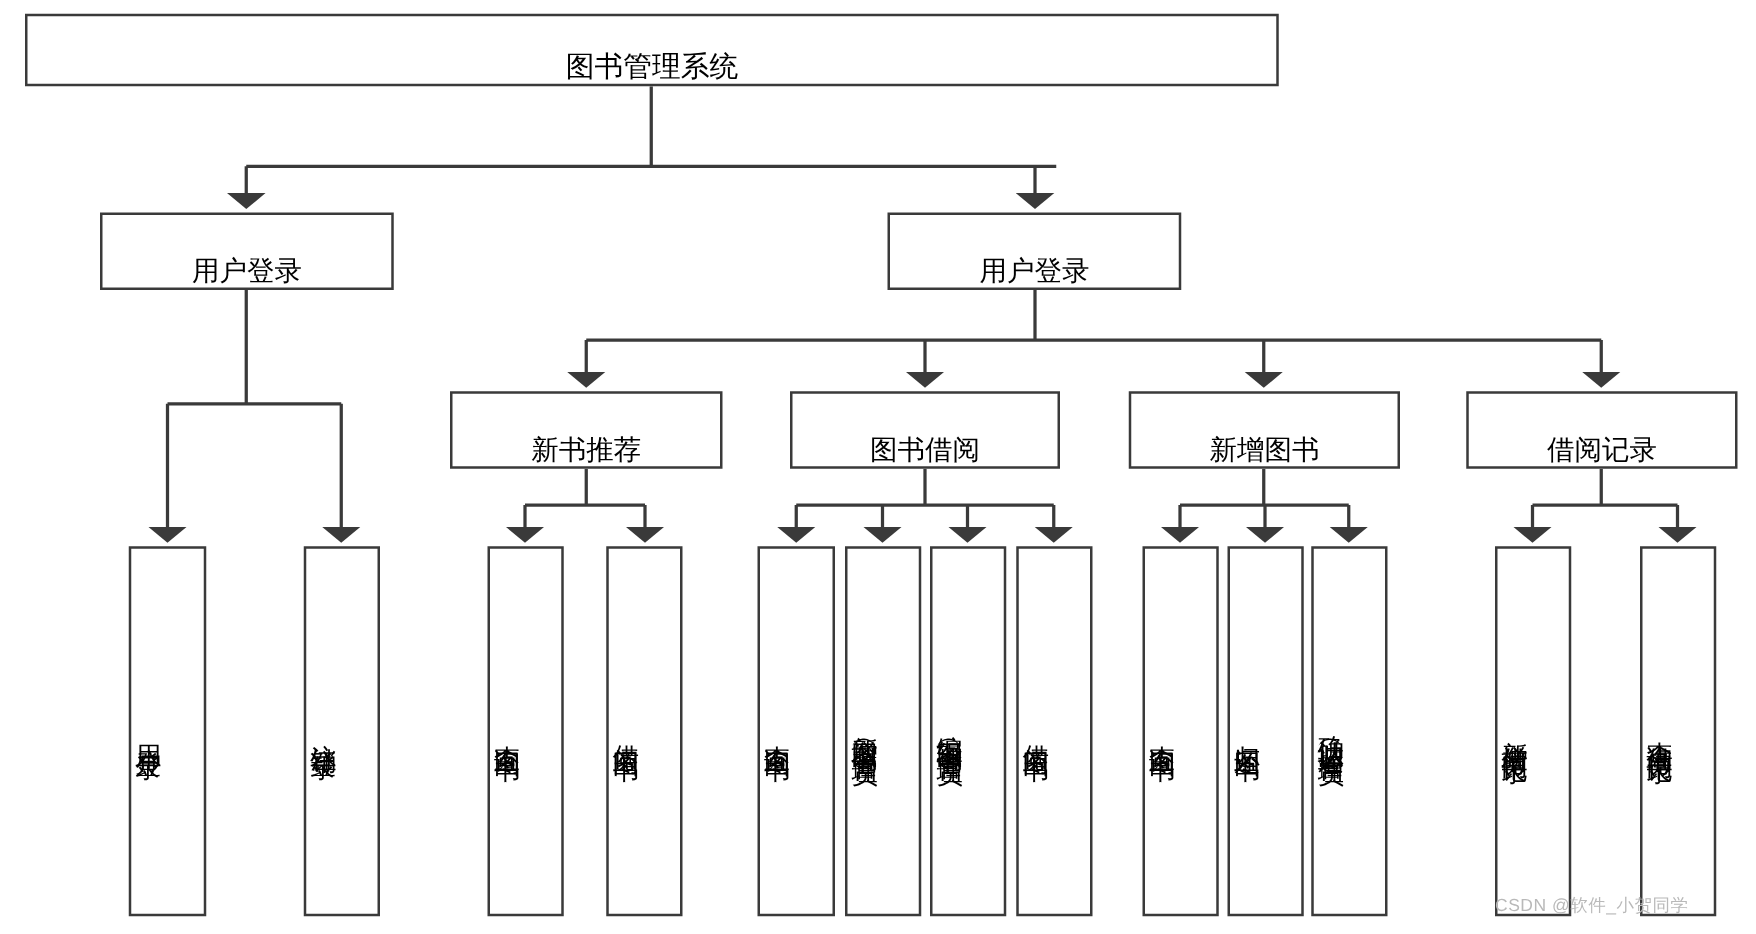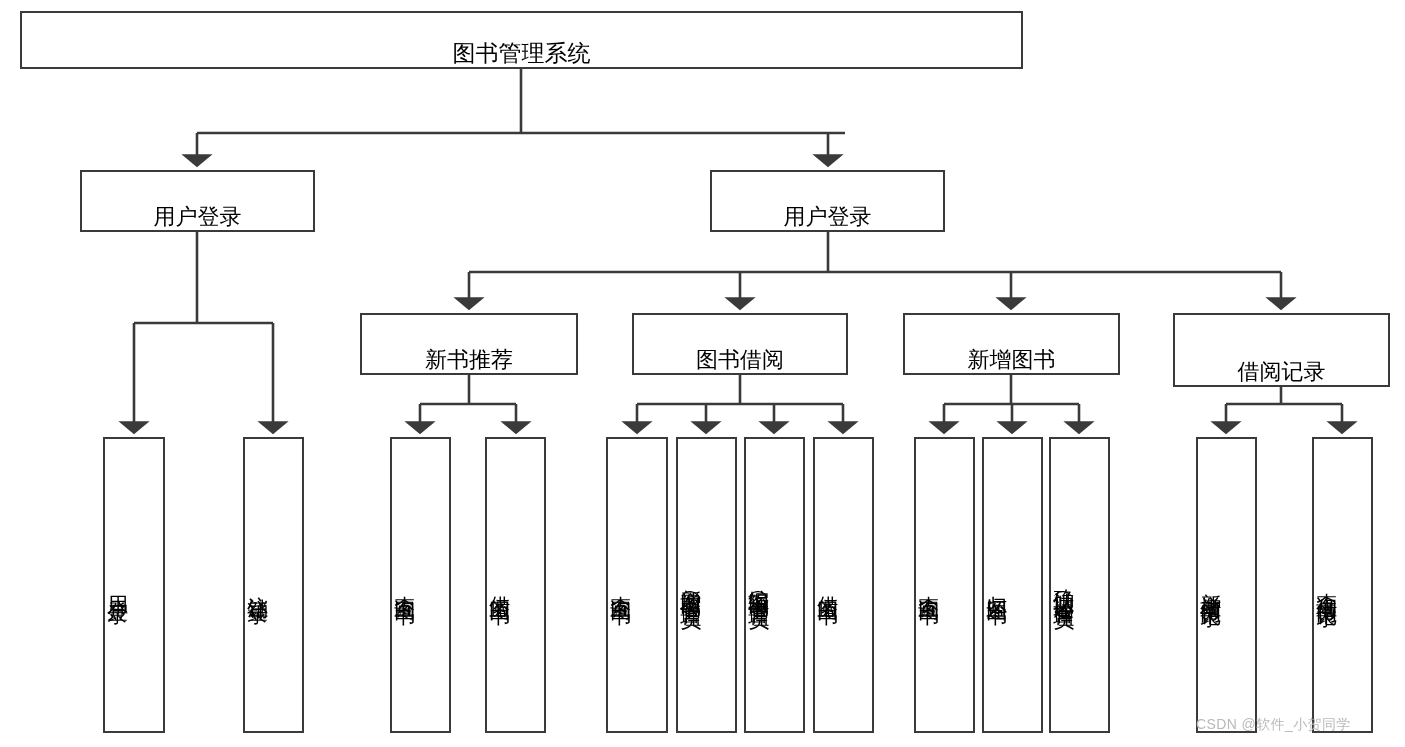--- a/index.html
+++ b/index.html
@@ -134,21 +134,21 @@
 
   <div class="node lvl2" style="left:360px; top:313px; width:218px; height:62px;">
     <span>新书推荐</span>
   </div>
   <div class="node lvl2" style="left:632px; top:313px; width:216px; height:62px;">
     <span>图书借阅</span>
   </div>
   <div class="node lvl2" style="left:903px; top:313px; width:217px; height:62px;">
     <span>新增图书</span>
   </div>
-  <div class="node lvl2" style="left:1173px; top:313px; width:217px; height:74px;">
+  <div class="node lvl2" style="left:1173px; top:313px; width:217px; height:62px;">
     <span>借阅记录</span>
   </div>
 
   <div class="node leaf" style="left:103px; top:437px; width:62px; height:296px;">
     <span class="vtxt">用户登录</span>
   </div>
   <div class="node leaf" style="left:243px; top:437px; width:61px; height:296px;">
     <span class="vtxt">注销登录</span>
   </div>
   <div class="node leaf" style="left:390px; top:437px; width:61px; height:296px;">

